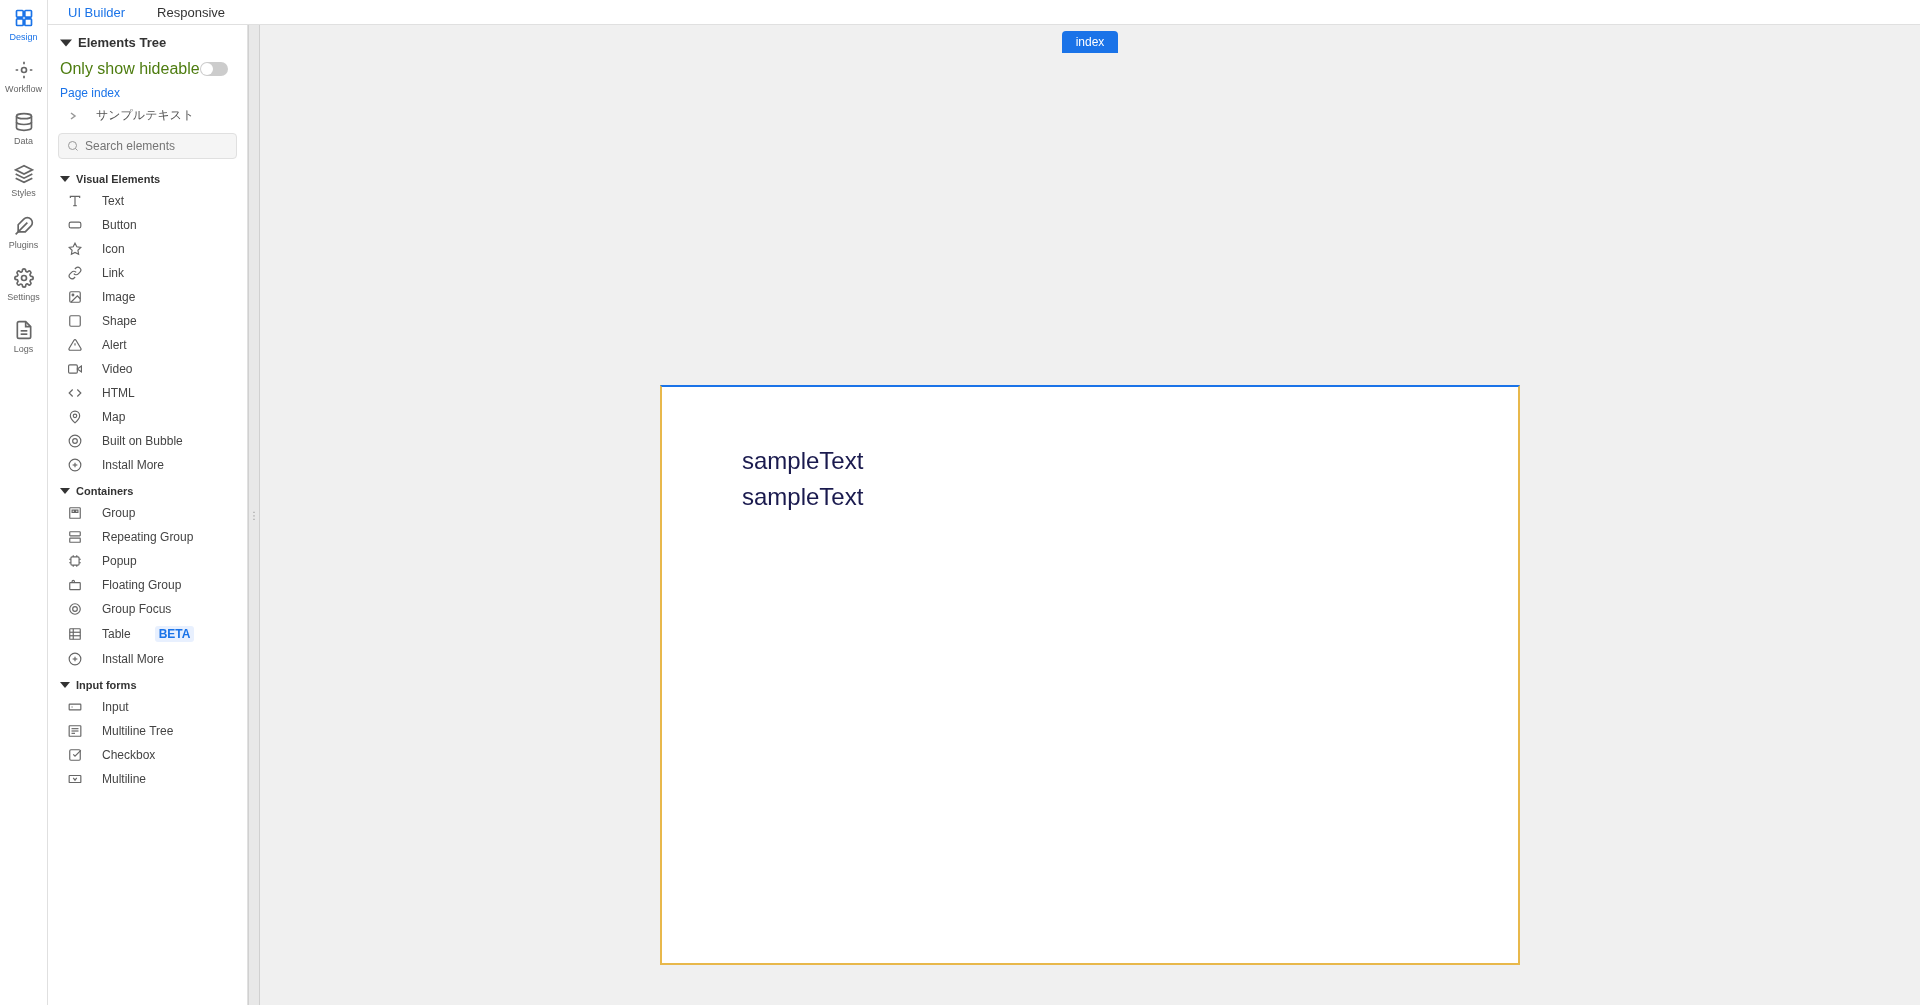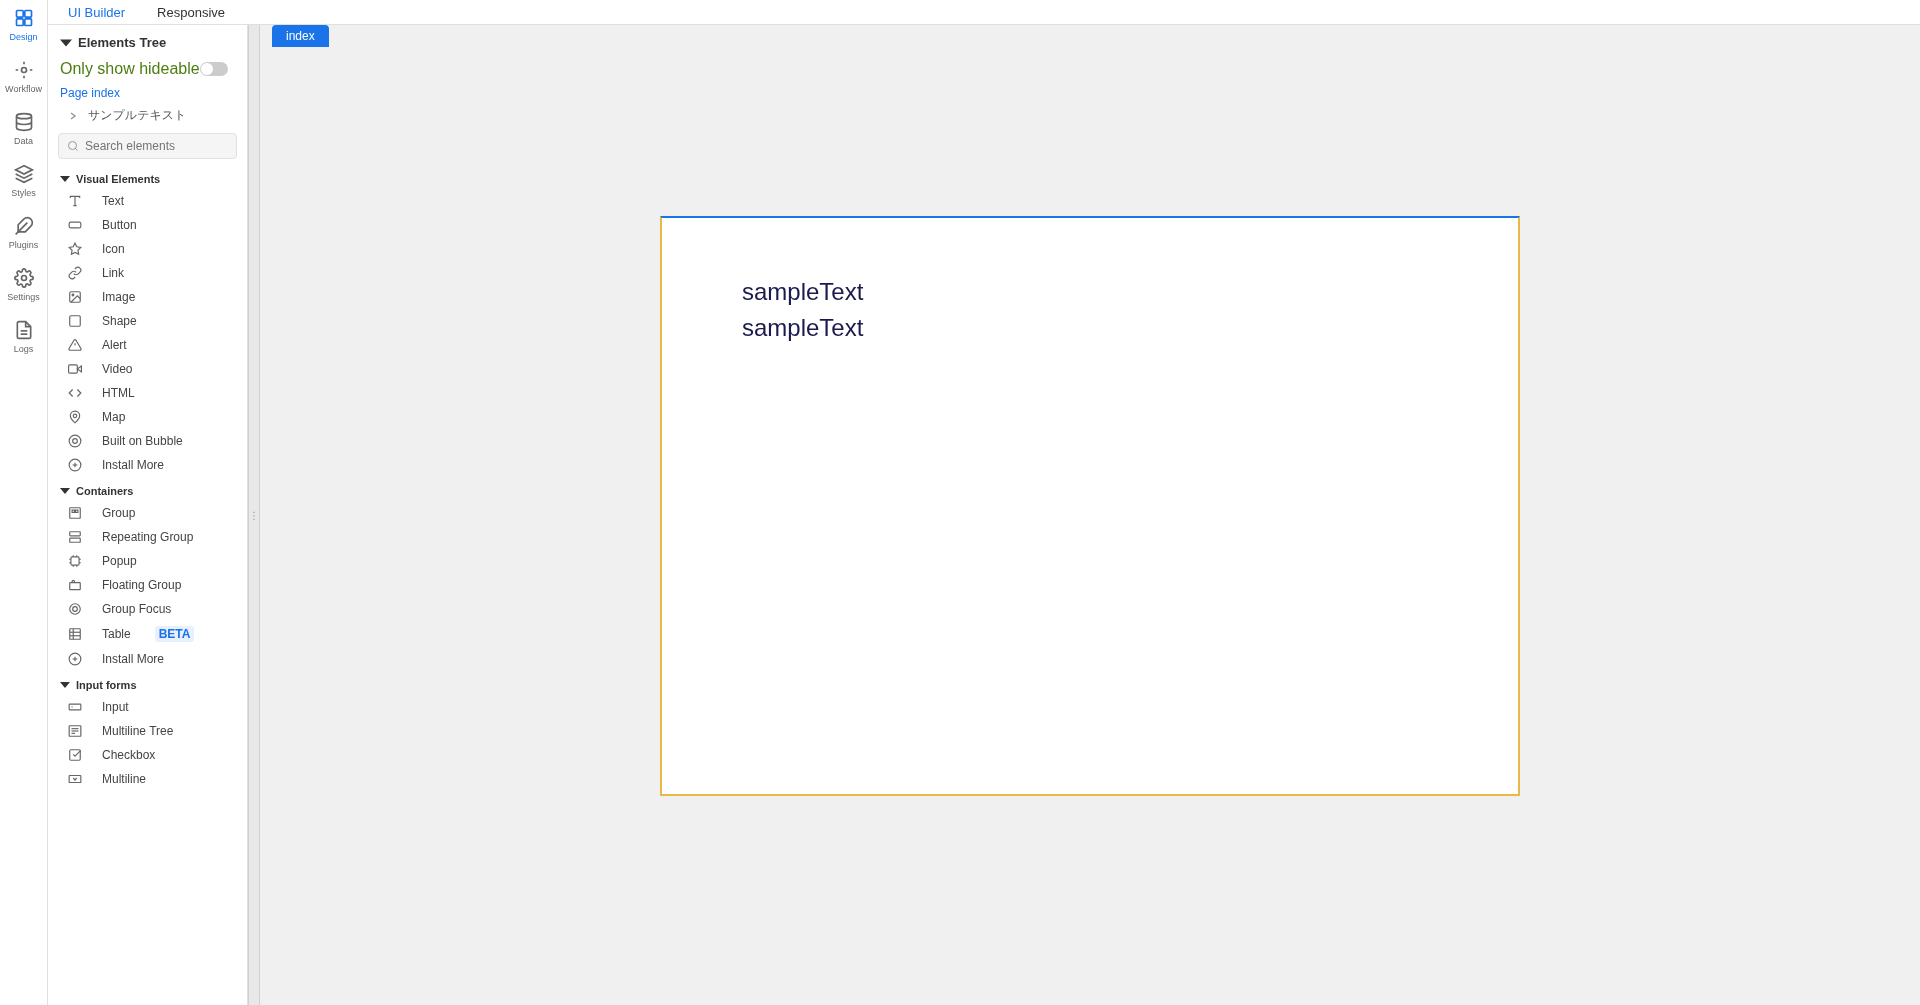--- a/index.html
+++ b/index.html
@@ -123,21 +123,21 @@
       color: #1a73e8;
       cursor: pointer;
       font-weight: 500;
     }
     .page-node {
       padding: 3px 12px 3px 20px;
       font-size: 12px;
       color: #555;
       display: flex;
       align-items: center;
-      gap: 10px;
+      gap: 18px;
       cursor: pointer;
     }
 
     
     .search-box {
       margin: 6px 10px;
       display: flex;
       align-items: center;
       gap: 6px;
       background: #f5f5f5;
@@ -194,37 +194,38 @@
     .canvas-area {
       flex: 1;
       background: #f0f0f0;
       position: relative;
       overflow: auto;
       display: flex;
       flex-direction: column;
     }
     .tab-bar {
       display: flex;
-      padding: 0 12px 0;
+      padding: 6px 12px 0;
       gap: 0;
+      justify-content: center;
     }
     .canvas-tab {
       padding: 4px 14px;
       font-size: 12px;
       background: #1a73e8;
       color: #fff;
       border-radius: 4px 4px 0 0;
       cursor: pointer;
     }
 
     .canvas-wrapper {
       flex: 1;
       padding: 0 40px 40px 40px;
       display: flex;
-      align-items: center;
+      align-items: flex-end;
       justify-content: center;
     }
     .canvas-frame {
       width: 860px;
       min-height: 580px;
       background: #fff;
       border: 2px solid #e8b84b;
       border-top: 2px solid #1a73e8;
       position: relative;
       margin-top: 0;

